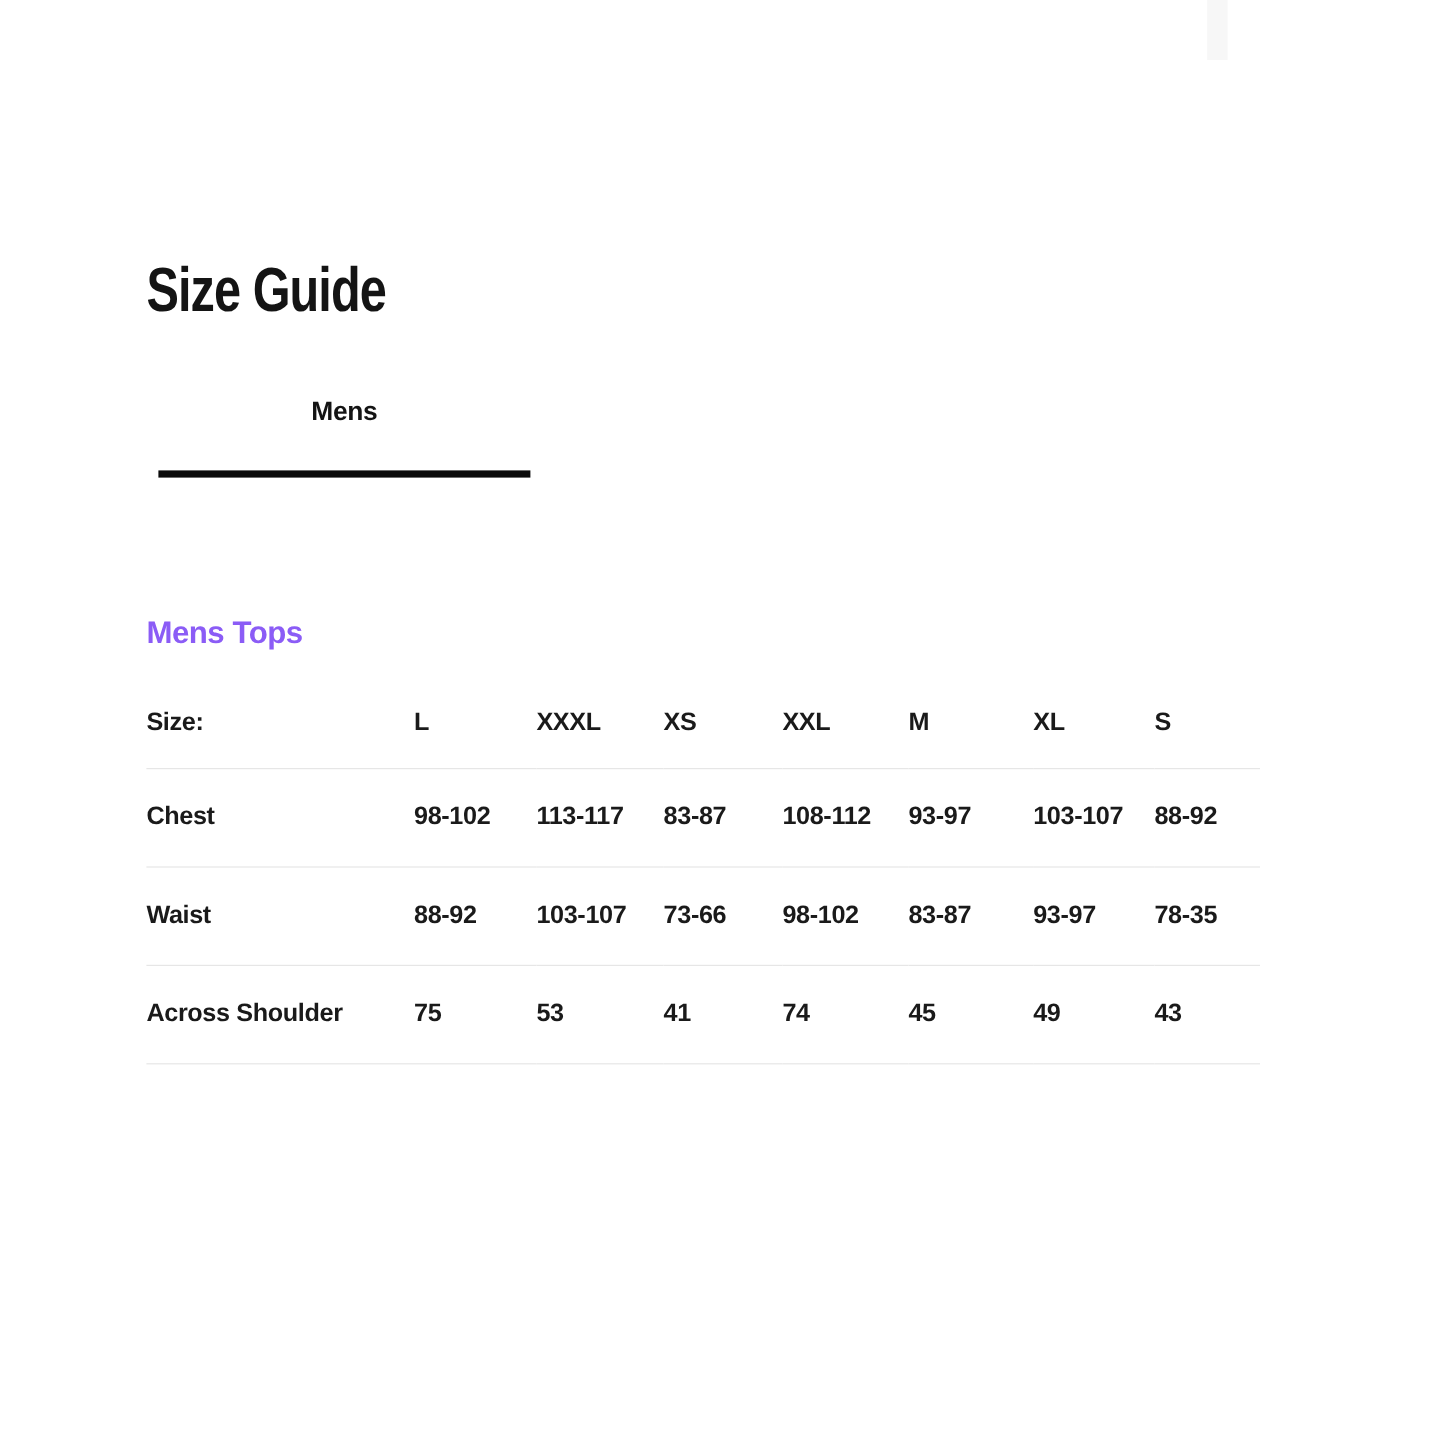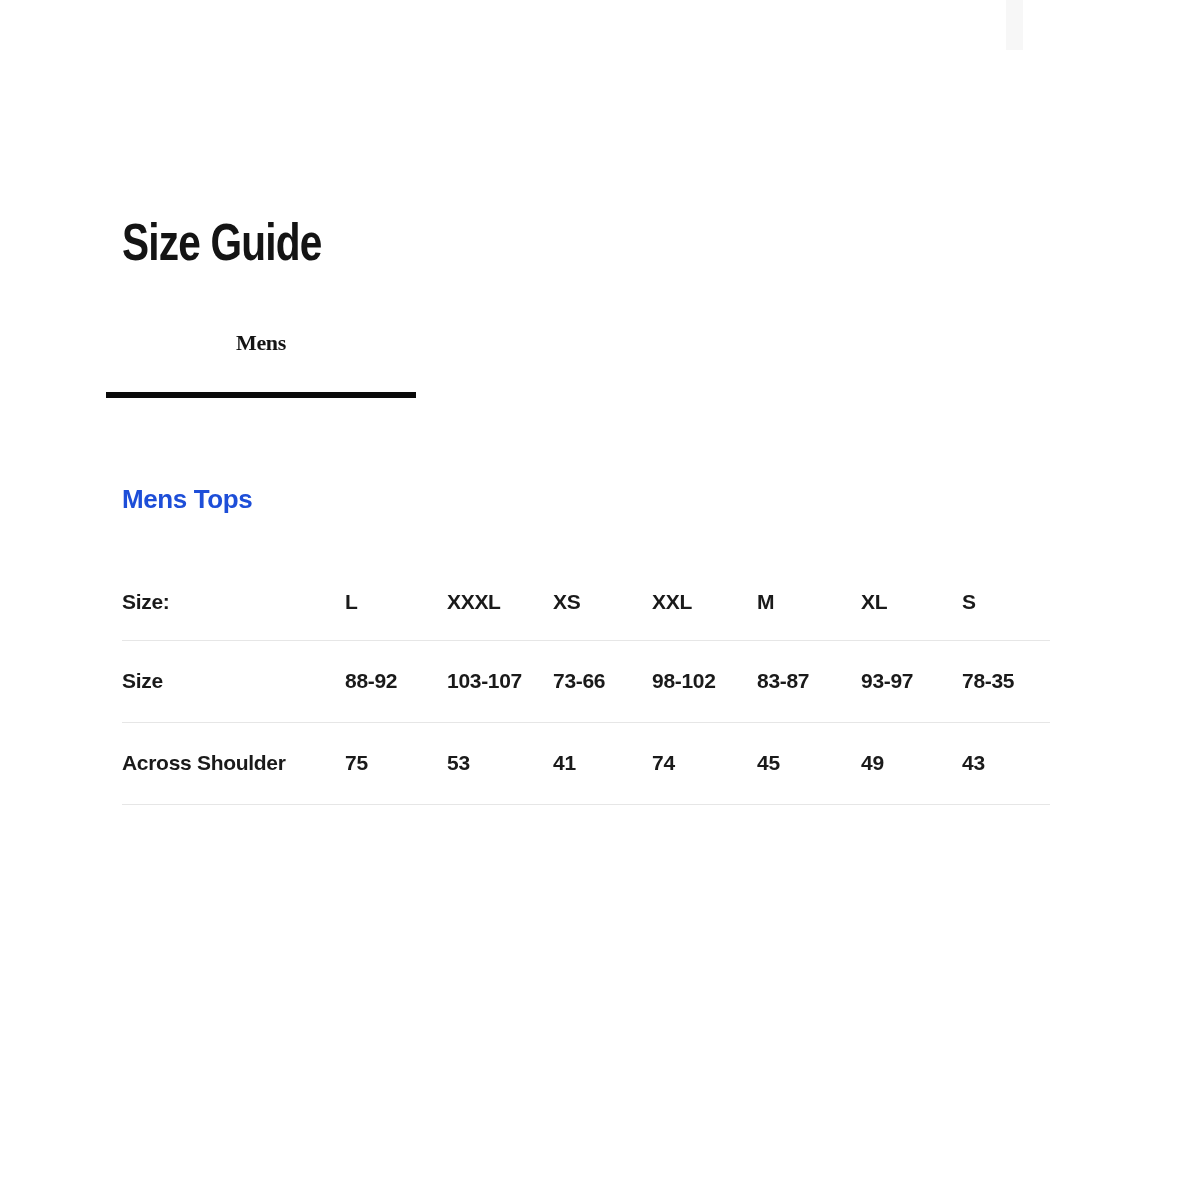--- a/index.html
+++ b/index.html
@@ -20,24 +20,23 @@
     font-weight: bold;
     line-height: 1;
     letter-spacing: -1px;
     transform: scaleX(0.78);
     transform-origin: 0 50%;
     white-space: nowrap;
     color: #141414;
   }
   .tab-bar {
     position: absolute;
-    left: 106px;
+    left: 132px;
     top: 330px;
     width: 310px;
-    font-family: Liberation Serif, serif;
   }
   .tab {
     display: block;
     width: 310px;
     text-align: center;
     font-size: 22px;
     font-weight: bold;
     letter-spacing: -0.3px;
     color: #141414;
     padding-bottom: 33px;
@@ -47,25 +46,25 @@
     position: absolute;
     left: 0;
     top: 62px;
     width: 310px;
     height: 6px;
     background: #0a0a0a;
   }
   .section-heading {
     position: absolute;
     left: 122px;
-    top: 484px;
+    top: 512px;
     font-size: 26px;
     font-weight: bold;
     letter-spacing: -0.4px;
-    color: #1d4ed8;
+    color: #8b5cf6;
   }
   table.size-table {
     position: absolute;
     left: 122px;
     top: 565px;
     width: 928px;
     border-collapse: collapse;
     table-layout: fixed;
   }
   .size-table col.c-label { width: 223px; }
@@ -131,21 +130,31 @@
       <th>XXXL</th>
       <th>XS</th>
       <th>XXL</th>
       <th>M</th>
       <th>XL</th>
       <th>S</th>
     </tr>
   </thead>
   <tbody>
     <tr>
-      <td>Size</td>
+      <td>Chest</td>
+      <td>98-102</td>
+      <td>113-117</td>
+      <td>83-87</td>
+      <td>108-112</td>
+      <td>93-97</td>
+      <td>103-107</td>
+      <td>88-92</td>
+    </tr>
+    <tr>
+      <td>Waist</td>
       <td>88-92</td>
       <td>103-107</td>
       <td>73-66</td>
       <td>98-102</td>
       <td>83-87</td>
       <td>93-97</td>
       <td>78-35</td>
     </tr>
     <tr>
       <td>Across Shoulder</td>

